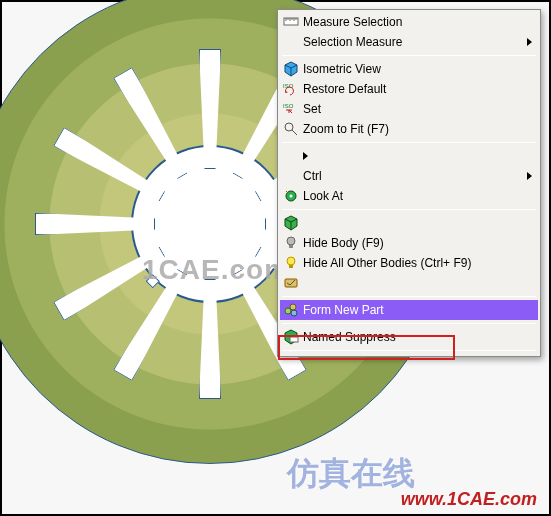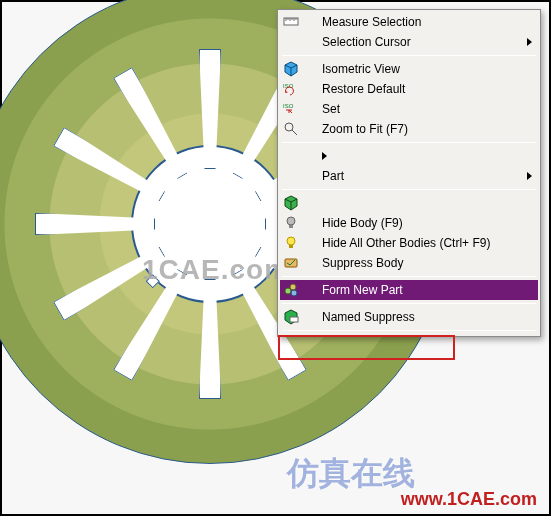--- a/index.html
+++ b/index.html
@@ -59,53 +59,53 @@
     letter-spacing: 1px;
   }
   .wm-cn {
     position: absolute; right: 134px; bottom: 18px;
     font-size: 32px; font-weight: 700;
     color: rgba(90,120,200,.55);
     text-shadow: 0 0 4px rgba(255,255,255,.6);
   }
   .wm-url {
     position: absolute; right: 12px; bottom: 4px;
-    font-size: 18px; color: #c02020; font-weight: 700;
+    font-size: 18px; font-style: italic; color: #c02020; font-weight: 700;
   }
 
   
   .menu {
     position: absolute;
     right: 8px; top: 7px;
     width: 264px;
     background: #f2f1ed;
     border: 1px solid #8a8a8a;
     box-shadow: 2px 3px 6px rgba(0,0,0,.35);
     padding: 2px;
     font-size: 12px;
     color: #000;
   }
   .mi {
-    display: flex; align-items: center; gap: 22px;
+    display: flex; align-items: center; gap: 3px;
     height: 20px; padding: 0 6px 0 2px;
     white-space: nowrap;
     position: relative;
   }
   .mi .ic { width: 18px; height: 16px; display: flex; align-items: center; justify-content: center; flex: 0 0 18px; }
   .mi .lbl { flex: 1 1 auto; }
   .mi .arrow {
     flex: 0 0 auto;
     border-left: 5px solid #000;
     border-top: 4px solid transparent;
     border-bottom: 4px solid transparent;
     width: 0; height: 0;
   }
   .sep { height: 1px; background: #b0b0b0; margin: 3px 2px; border-top: 1px solid #fff; }
   .mi.highlight {
-    background: #701a75;
+    background: #8b5cf6;
     color: #fff;
   }
   .highlightbox {
     position: absolute;
     right: 94px; top: 333px;
     width: 177px; height: 25px;
     border: 2px solid #d02020;
     pointer-events: none;
   }
 
@@ -144,21 +144,21 @@
       <span class="ic">
         <svg viewBox="0 0 16 16">
             <rect x="1" y="4" width="14" height="7" fill="#fff" stroke="#666"></rect>
             <path d="M3 4v3M5 4v2M7 4v3M9 4v2M11 4v3M13 4v2" stroke="#666"></path>
           </svg>
       </span>
       <span class="lbl">Measure Selection</span>
     </div>
     <div class="mi">
       <span class="ic"></span>
-      <span class="lbl">Selection Cursor</span>
+      <span class="lbl">Selection Measure</span>
       <span class="arrow"></span>
     </div>
 
     <div class="sep"></div>
 
     <div class="mi">
       <span class="ic">
         <svg viewBox="0 0 16 16">
             <path d="M8 1 14 4v7L8 15 2 11V4z" fill="#3da6e8" stroke="#0a4a7c"></path>
             <path d="M2 4 8 7l6-3M8 7v8" stroke="#0a4a7c" fill="none"></path>
@@ -196,22 +196,32 @@
     </div>
 
     <div class="sep"></div>
 
     <div class="mi">
       <span class="ic"></span>
       <span class="arrow"></span>
     </div>
     <div class="mi">
       <span class="ic"></span>
-      <span class="lbl">Part</span>
+      <span class="lbl">Ctrl</span>
       <span class="arrow"></span>
+    </div>
+    <div class="mi">
+      <span class="ic">
+        <svg viewBox="0 0 16 16">
+            <circle cx="8" cy="8" r="5" fill="#29b04a" stroke="#0a4a1c"></circle>
+            <circle cx="8" cy="8" r="1.5" fill="#fff"></circle>
+            <path d="M3 3l2 2" stroke="#8b5a00"></path>
+          </svg>
+      </span>
+      <span class="lbl">Look At</span>
     </div>
 
     <div class="sep"></div>
 
     <div class="mi">
       <span class="ic">
         <svg viewBox="0 0 16 16">
             <path d="M8 1 14 4v7L8 15 2 11V4z" fill="#3db04a" stroke="#0a4a1c"></path>
             <path d="M2 4 8 7l6-3M8 7v8" stroke="#0a4a1c" fill="none"></path>
           </svg>
@@ -235,21 +245,20 @@
       </span>
       <span class="lbl">Hide All Other Bodies (Ctrl+ F9)</span>
     </div>
     <div class="mi">
       <span class="ic">
         <svg viewBox="0 0 16 16">
             <rect x="2" y="4" width="12" height="8" rx="1" fill="#e6b96b" stroke="#8b5a00"></rect>
             <path d="M4 8l3 2 5-5" stroke="#0a7c2a" fill="none"></path>
           </svg>
       </span>
-      <span class="lbl">Suppress Body</span>
     </div>
 
     <div class="sep"></div>
 
     <div class="mi highlight">
       <span class="ic">
         <svg viewBox="0 0 16 16">
             <circle cx="5" cy="9" r="3" fill="#9ad06b" stroke="#3a6a1a"></circle>
             <circle cx="10" cy="5" r="3" fill="#d6c46b" stroke="#6a5a1a"></circle>
             <circle cx="11" cy="11" r="3" fill="#8ab3e6" stroke="#2a4a7c"></circle>

